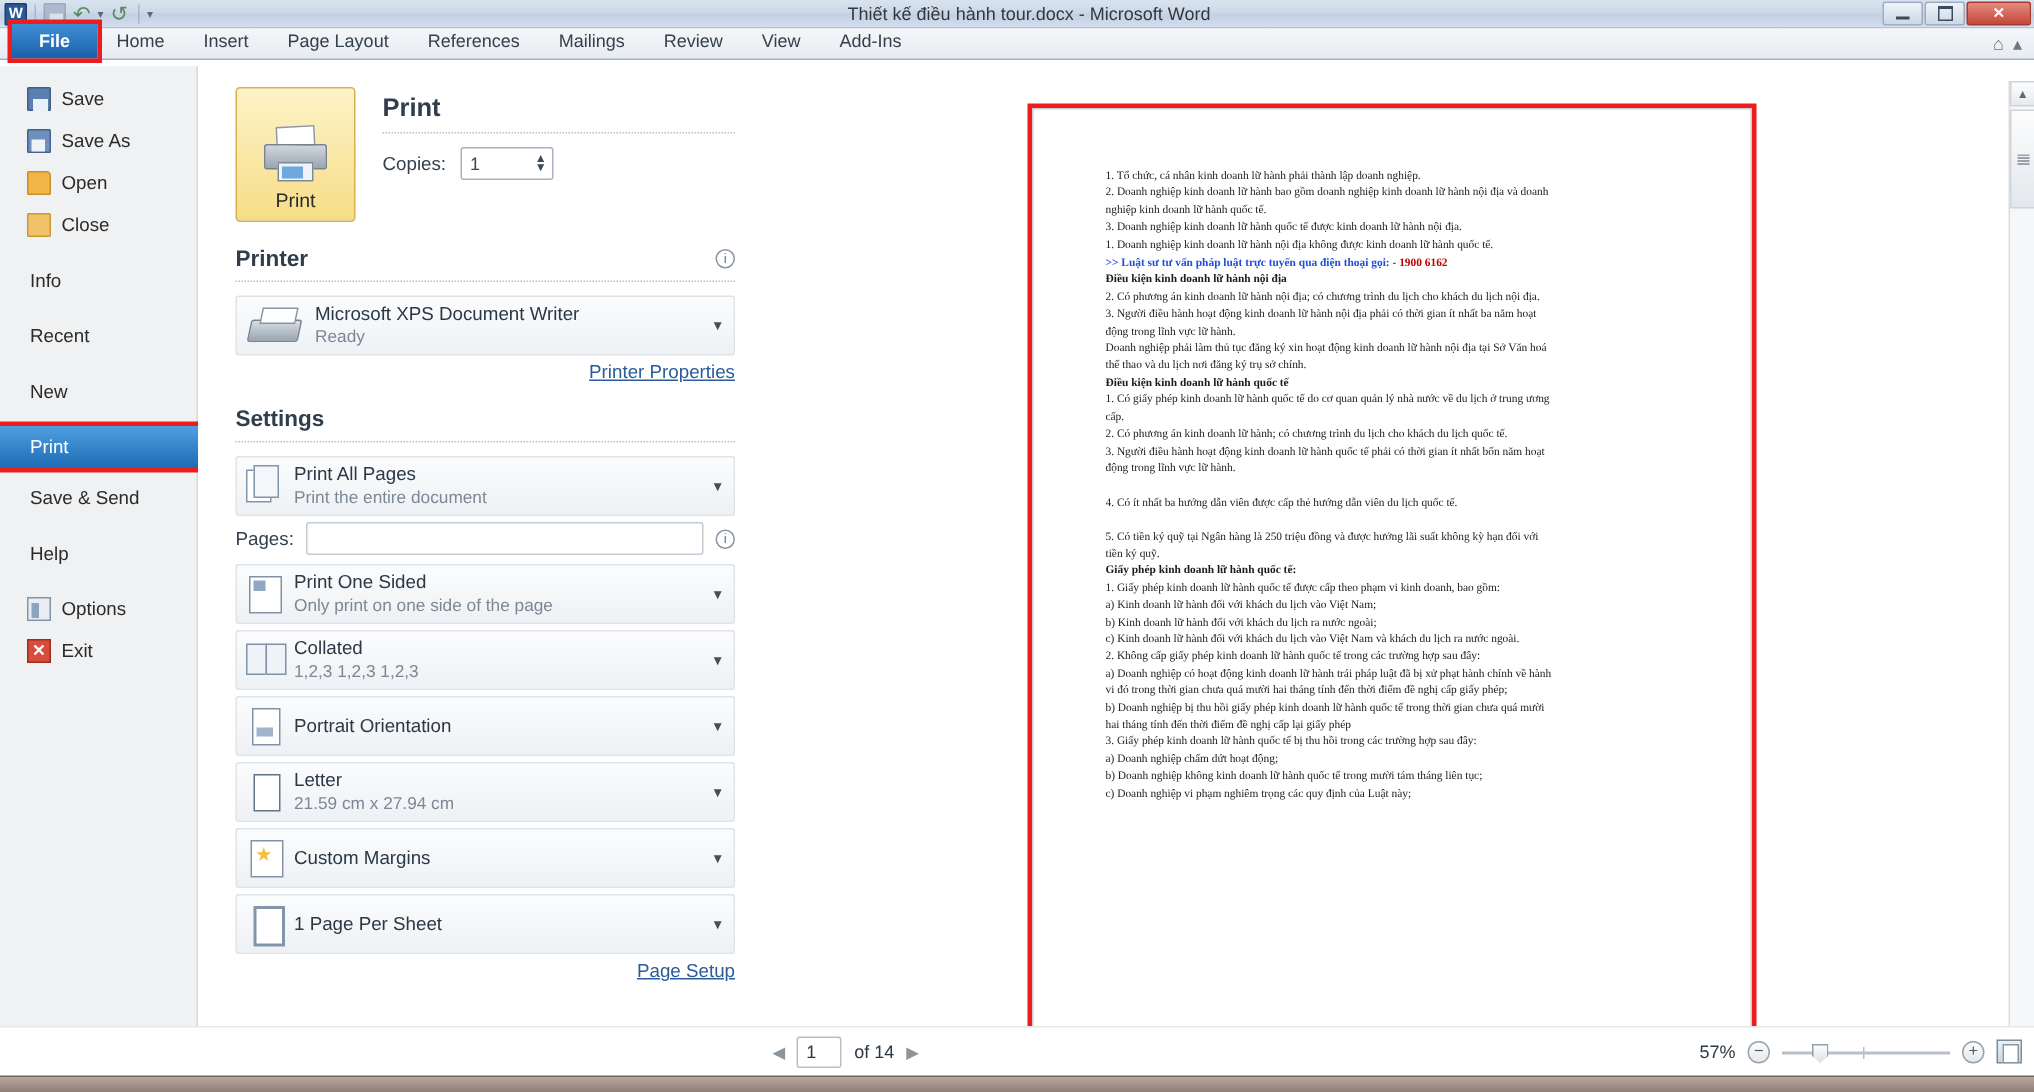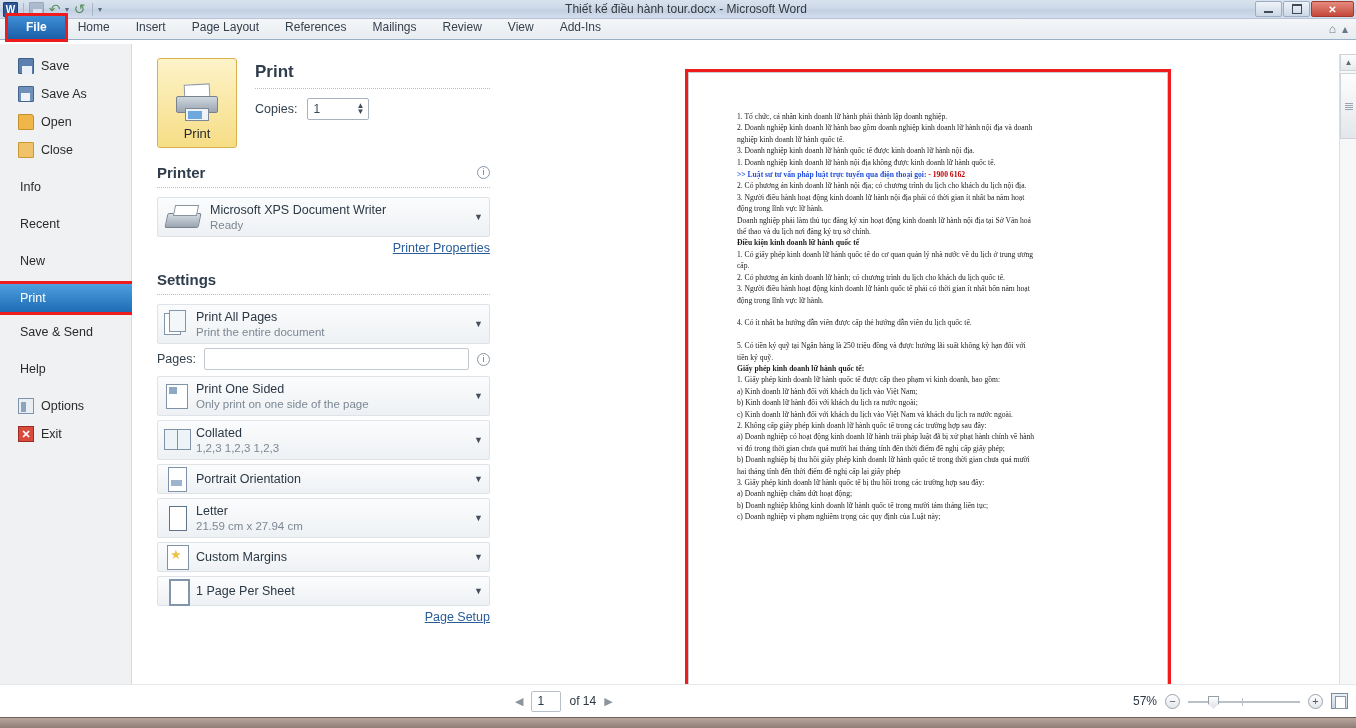--- a/index.html
+++ b/index.html
@@ -129,21 +129,21 @@
 
   .section-head {
     display:flex; align-items:center; font-size: 15px; font-weight: bold; color: #2f3d4c; margin-top: 16px;
   }
   .info-icon {
     width: 13px; height: 13px; border: 1px solid #8a96a4; border-radius: 50%;
     font-size: 9px; color: #66737f; text-align: center; line-height: 11px; margin-left: auto; font-weight: normal;
   }
   .combo {
     border: 1px solid #dfe3e8; background: linear-gradient(to bottom,#fbfcfd,#eef1f4);
-    border-radius: 2px; height: 30px; display: flex; align-items: center;
+    border-radius: 2px; height: 40px; display: flex; align-items: center;
     padding: 0 6px; margin-bottom: 4px; cursor: pointer;
   }
   .combo.tall { height: 40px; }
   .combo-ic { width: 26px; height: 28px; flex: 0 0 26px; position: relative; margin-right: 6px;}
   .combo-text { flex: 1; min-width: 0; }
   .ct1 { font-size: 12.5px; color: #2b3845; line-height: 15px; }
   .ct2 { font-size: 11.5px; color: #7c8894; line-height: 14px; }
   .caret { font-size: 9px; color: #444f5b; padding-left: 6px; }
 
   
@@ -426,20 +426,21 @@
 
   <div class="preview">
     <div class="page">
       <div class="doc" id="doc-body">
           <p>1. Tổ chức, cá nhân kinh doanh lữ hành phải thành lập doanh nghiệp.</p>
           <p>2. Doanh nghiệp kinh doanh lữ hành bao gồm doanh nghiệp kinh doanh lữ hành nội địa và doanh</p>
           <p>nghiệp kinh doanh lữ hành quốc tế.</p>
           <p>3. Doanh nghiệp kinh doanh lữ hành quốc tế được kinh doanh lữ hành nội địa.</p>
           <p>1. Doanh nghiệp kinh doanh lữ hành nội địa không được kinh doanh lữ hành quốc tế.</p>
           <p class="hotline-line"><span class="hl-blue">&gt;&gt; Luật sư tư vấn pháp luật trực tuyến qua điện thoại gọi: </span><span class="hl-red">- 1900 6162</span></p>
+          <p class="b">Điều kiện kinh doanh lữ hành nội địa</p>
           <p>2. Có phương án kinh doanh lữ hành nội địa; có chương trình du lịch cho khách du lịch nội địa.</p>
           <p>3. Người điều hành hoạt động kinh doanh lữ hành nội địa phải có thời gian ít nhất ba năm hoạt</p>
           <p>động trong lĩnh vực lữ hành.</p>
           <p>Doanh nghiệp phải làm thủ tục đăng ký xin hoạt động kinh doanh lữ hành nội địa tại Sở Văn hoá</p>
           <p>thể thao và du lịch nơi đăng ký trụ sở chính.</p>
           <p class="b">Điều kiện kinh doanh lữ hành quốc tế</p>
           <p>1. Có giấy phép kinh doanh lữ hành quốc tế do cơ quan quản lý nhà nước về du lịch ở trung ương</p>
           <p>cấp.</p>
           <p>2. Có phương án kinh doanh lữ hành; có chương trình du lịch cho khách du lịch quốc tế.</p>
           <p>3. Người điều hành hoạt động kinh doanh lữ hành quốc tế phải có thời gian ít nhất bốn năm hoạt</p>

